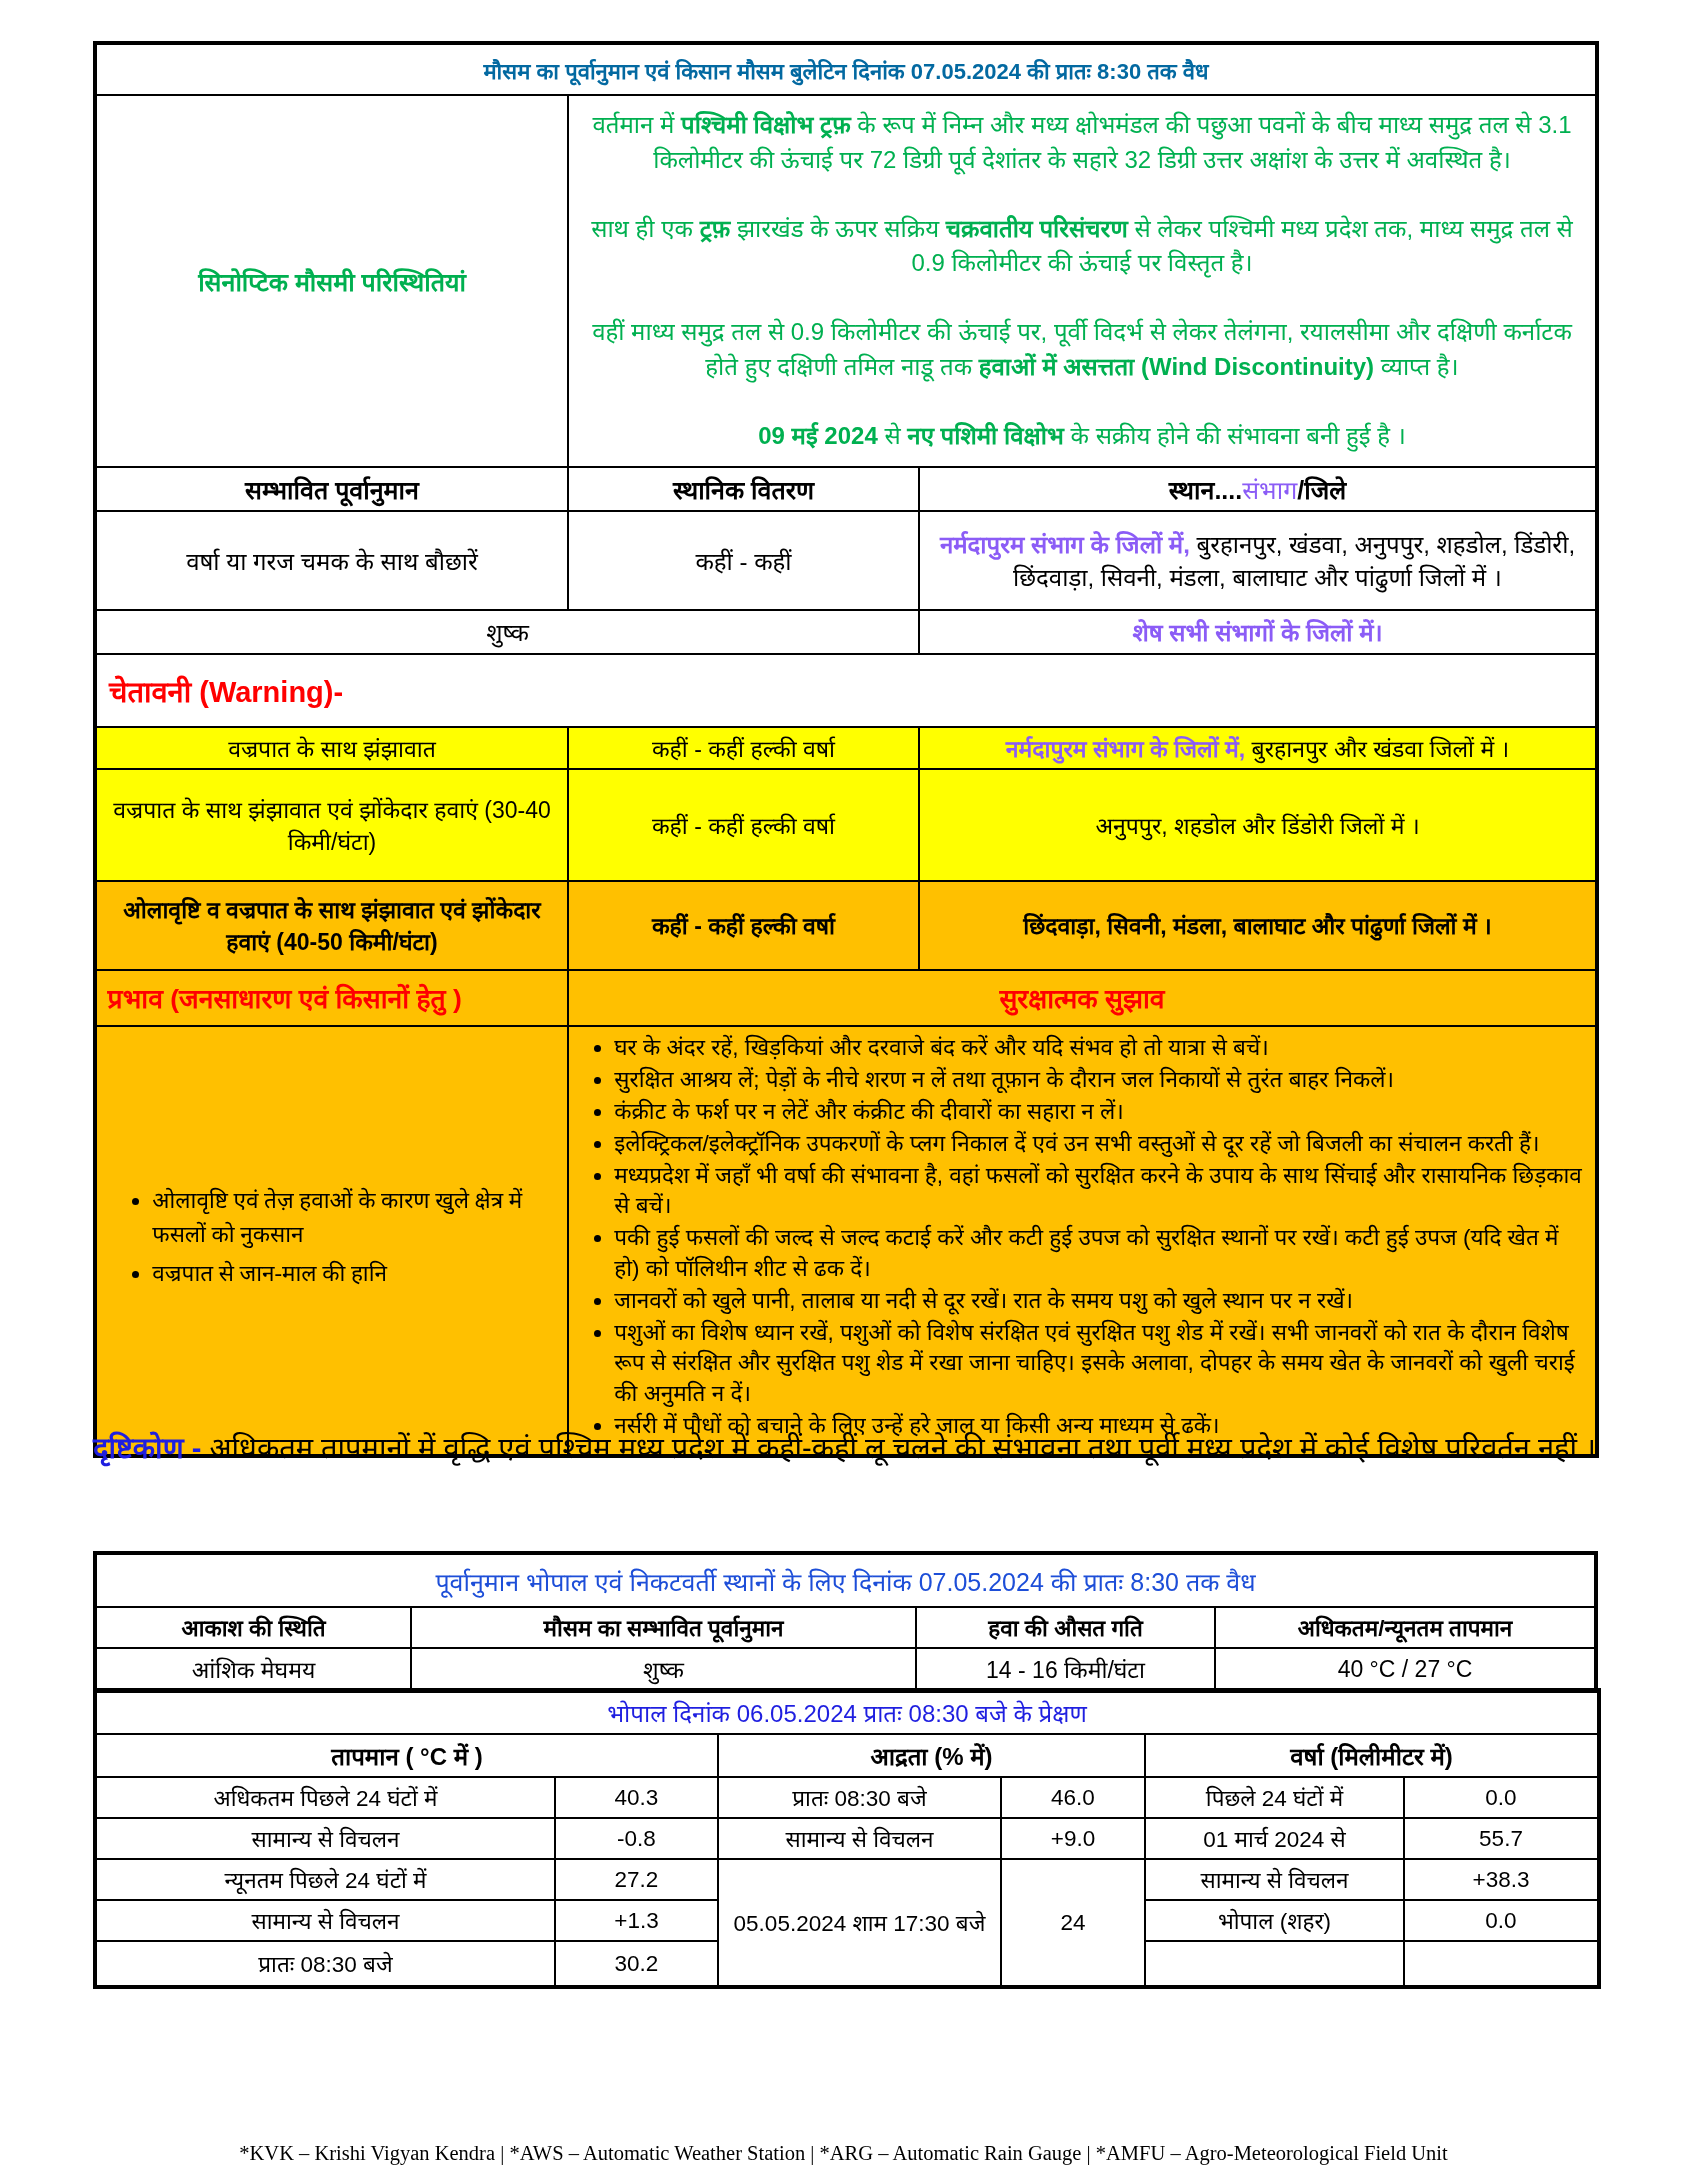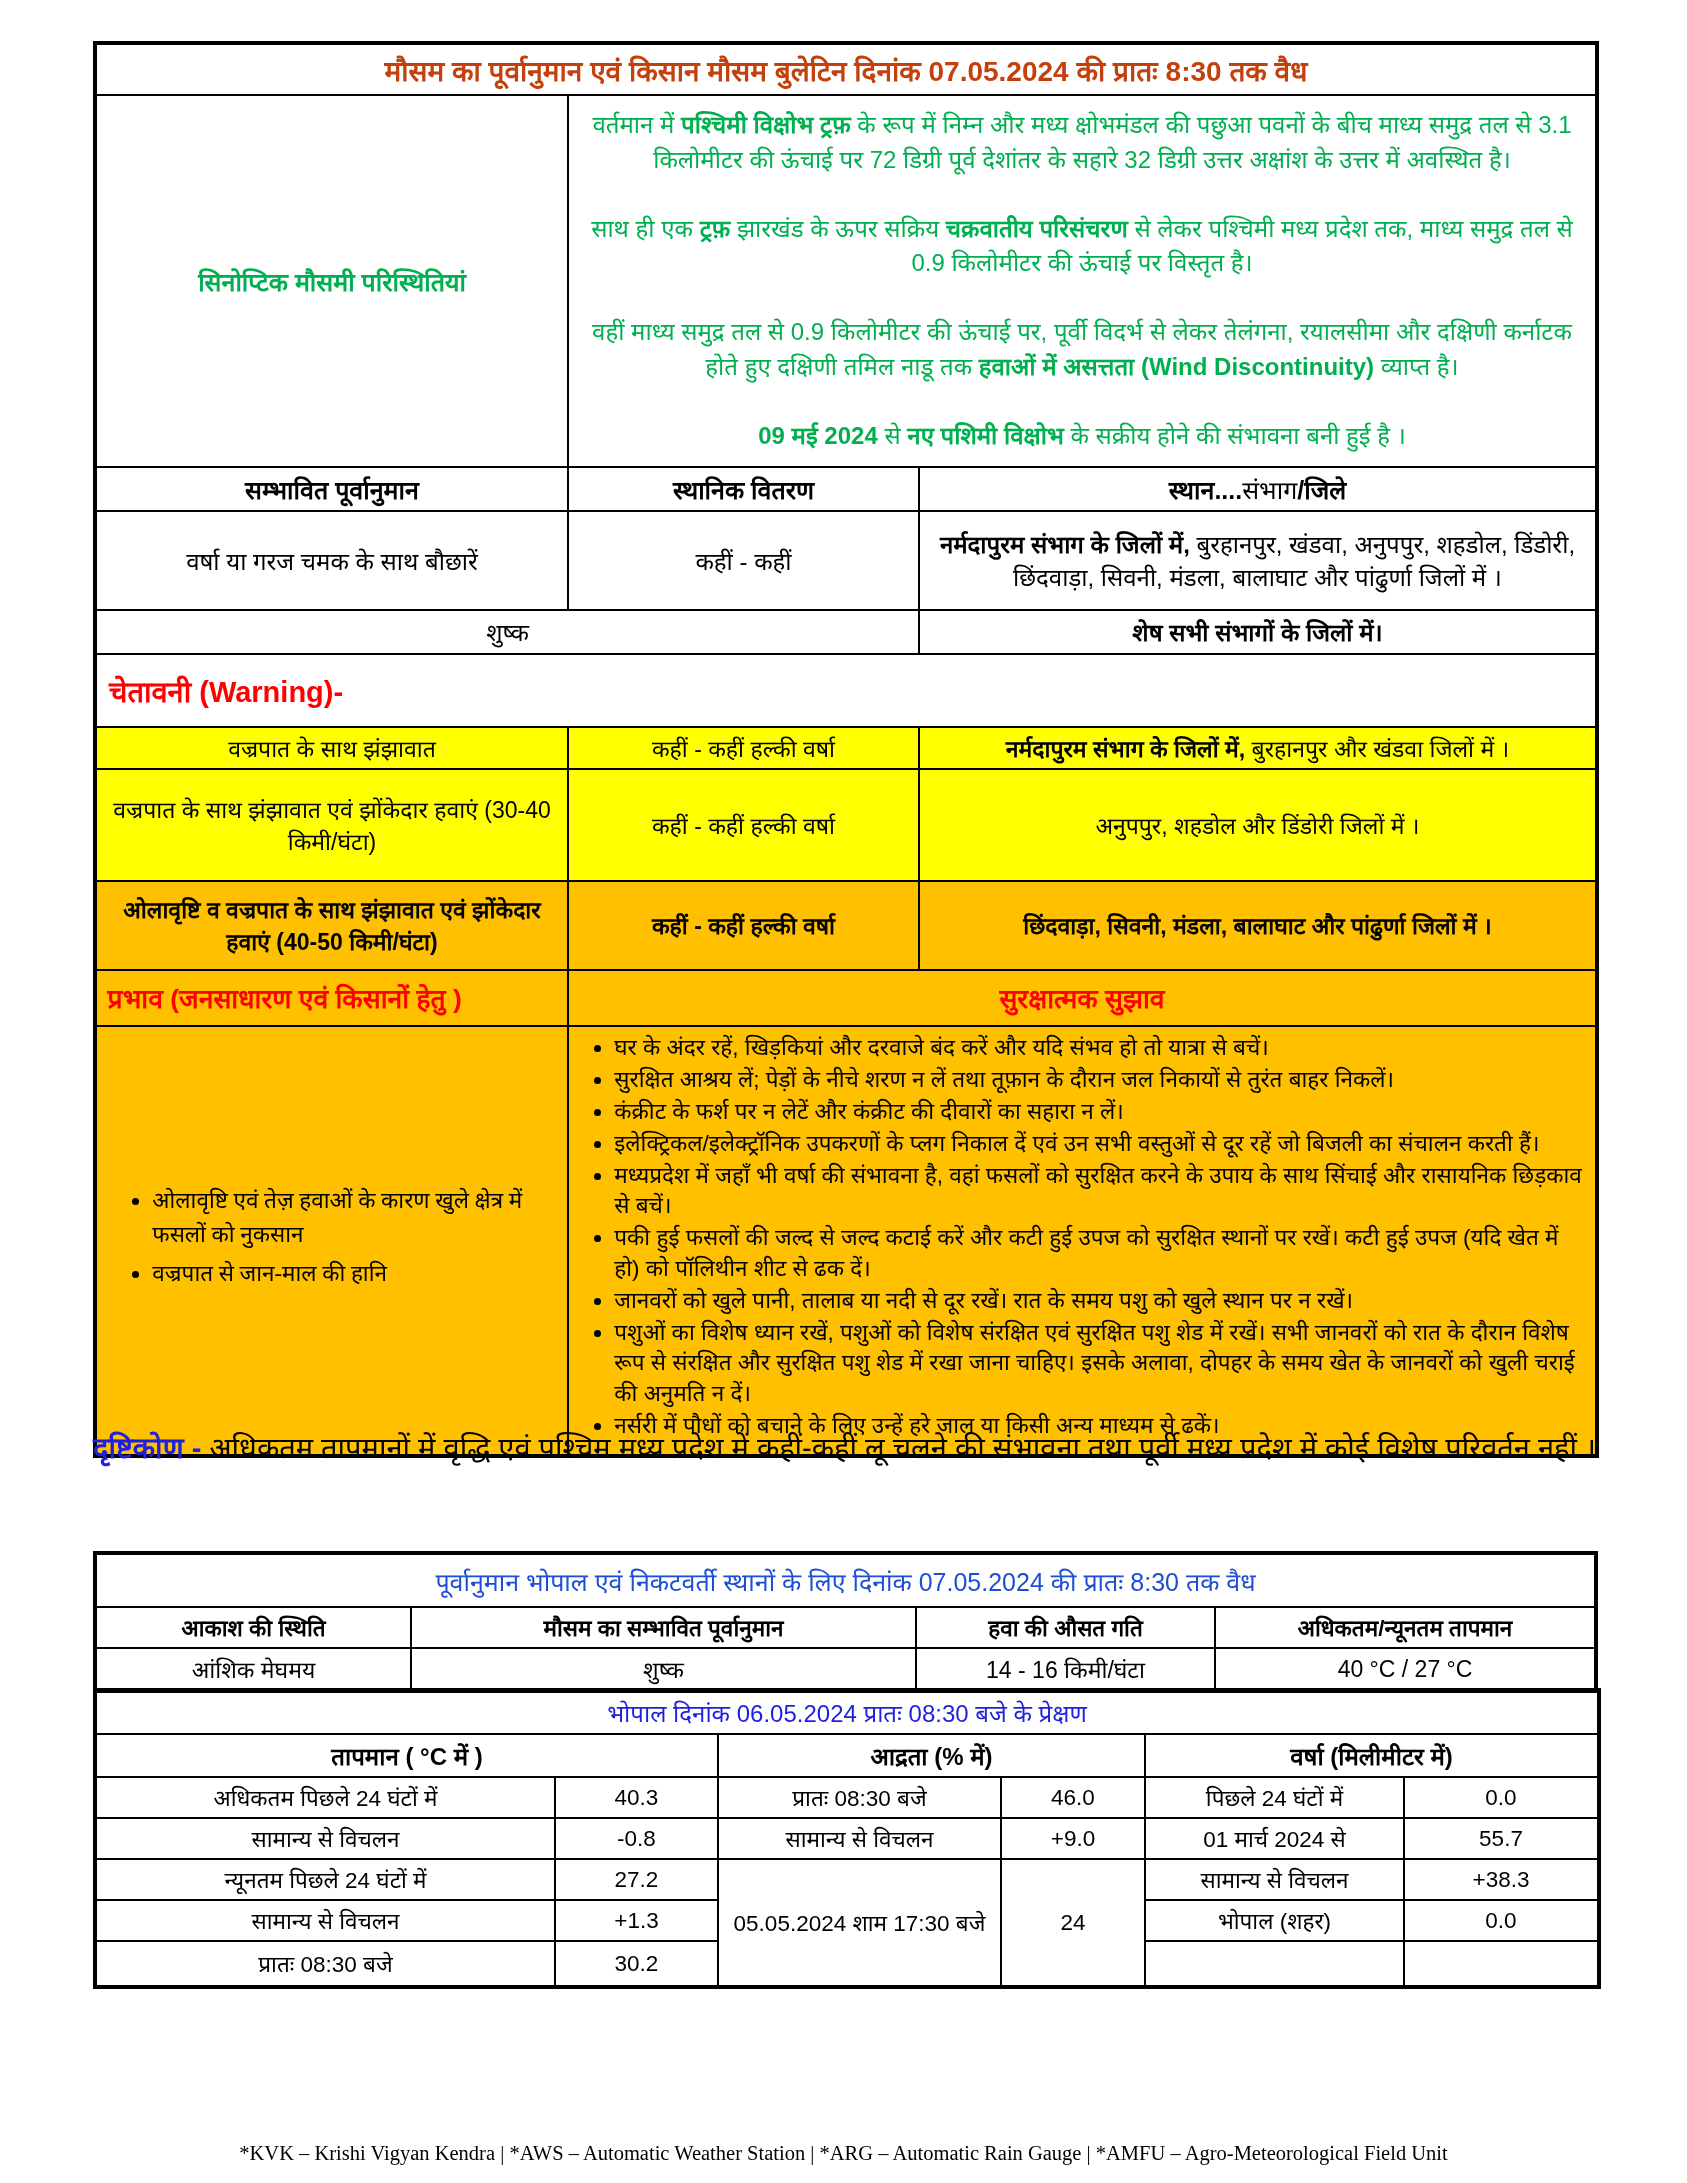--- a/index.html
+++ b/index.html
@@ -8,29 +8,29 @@
     position: relative; width: 1687px; height: 2183px; background: #ffffff;
     overflow: hidden;
   }
 
   table { border-collapse: collapse; table-layout: fixed; width: 1502px; }
   td, th { border: 2.6px solid #000; vertical-align: middle; text-align: center; padding: 4px 9.3px; }
   table.outer { border: 4.6px solid #000; }
 
   
   #main-table { position: absolute; top: 41px; left: 93px; }
-  .title-cell { height: 52px; color: #c2410c; font-weight: bold; font-size: 28px; }
+  .title-cell { height: 52px; color: #0369a1; font-weight: bold; font-size: 22px; }
   .synoptic-label { width: 473px; color: #00b050; font-weight: bold; font-size: 25px; }
   .synoptic-body { height: 312px; color: #00b050; font-size: 24px; line-height: 1.45; padding: 12px 4px; }
   .synoptic-body p { margin-bottom: 34px; }
   .synoptic-body p:last-child { margin-bottom: 0; }
   .fc-head td { height: 40px; font-weight: bold; font-size: 25px; }
   .fc-row1 td { height: 99px; font-size: 24px; }
   .fc-row2 td { height: 44px; font-size: 24px; }
-  .blue-accent { color: #000000; font-weight: bold; }
+  .blue-accent { color: #8b5cf6; font-weight: bold; }
   .warn-head { height: 73px; text-align: left; font-size: 29px; font-weight: bold; color: #ff0000; padding-left: 12px; }
   .warn-yellow td { background: #ffff00; font-size: 23px; }
   .warn-orange td { background: #ffc000; font-size: 23px; font-weight: bold; }
   .wr1 td { height: 35px; }
   .wr2 td { height: 112px; }
   .wr3 td { height: 89px; }
   .impact-head td { background: #ffc000; height: 56px; color: #ff0000; font-weight: bold; font-size: 26.5px; }
   .impact-head td:first-child { text-align: left; padding-left: 10.6px; }
   .impact-body td { background: #ffc000; height: 430px; font-size: 22.5px; text-align: left; vertical-align: middle; }
   .impact-list { margin-left: 46px; line-height: 1.5; font-family: Liberation Serif, serif; }

